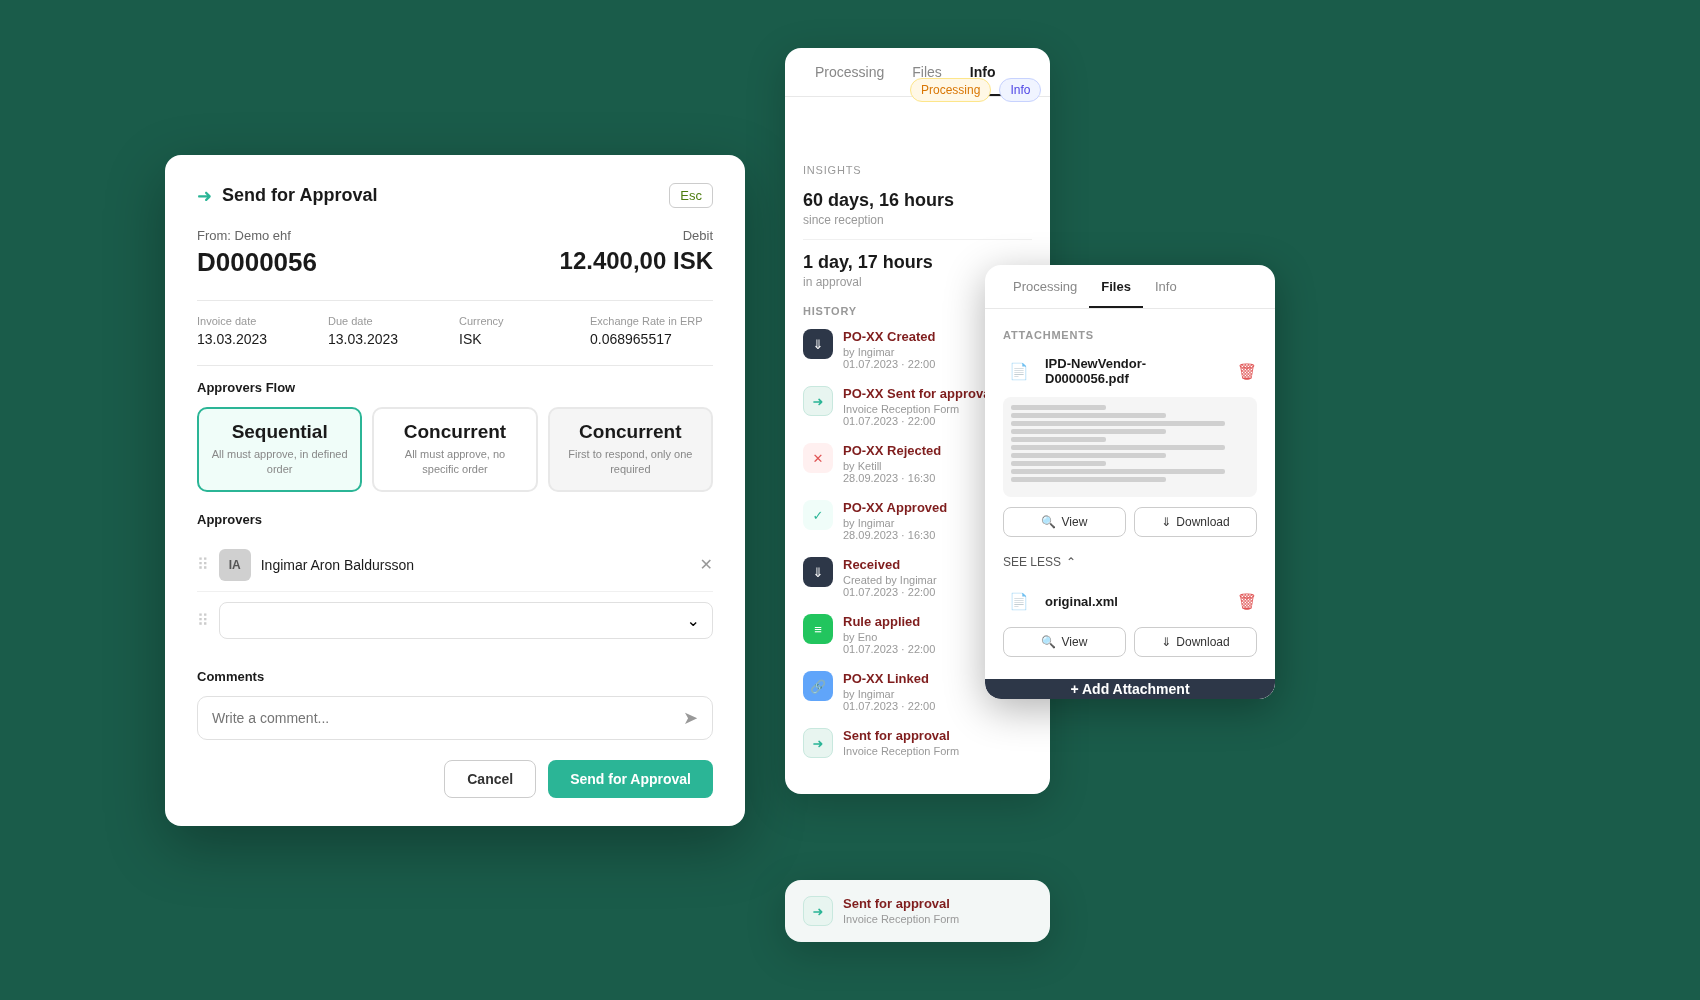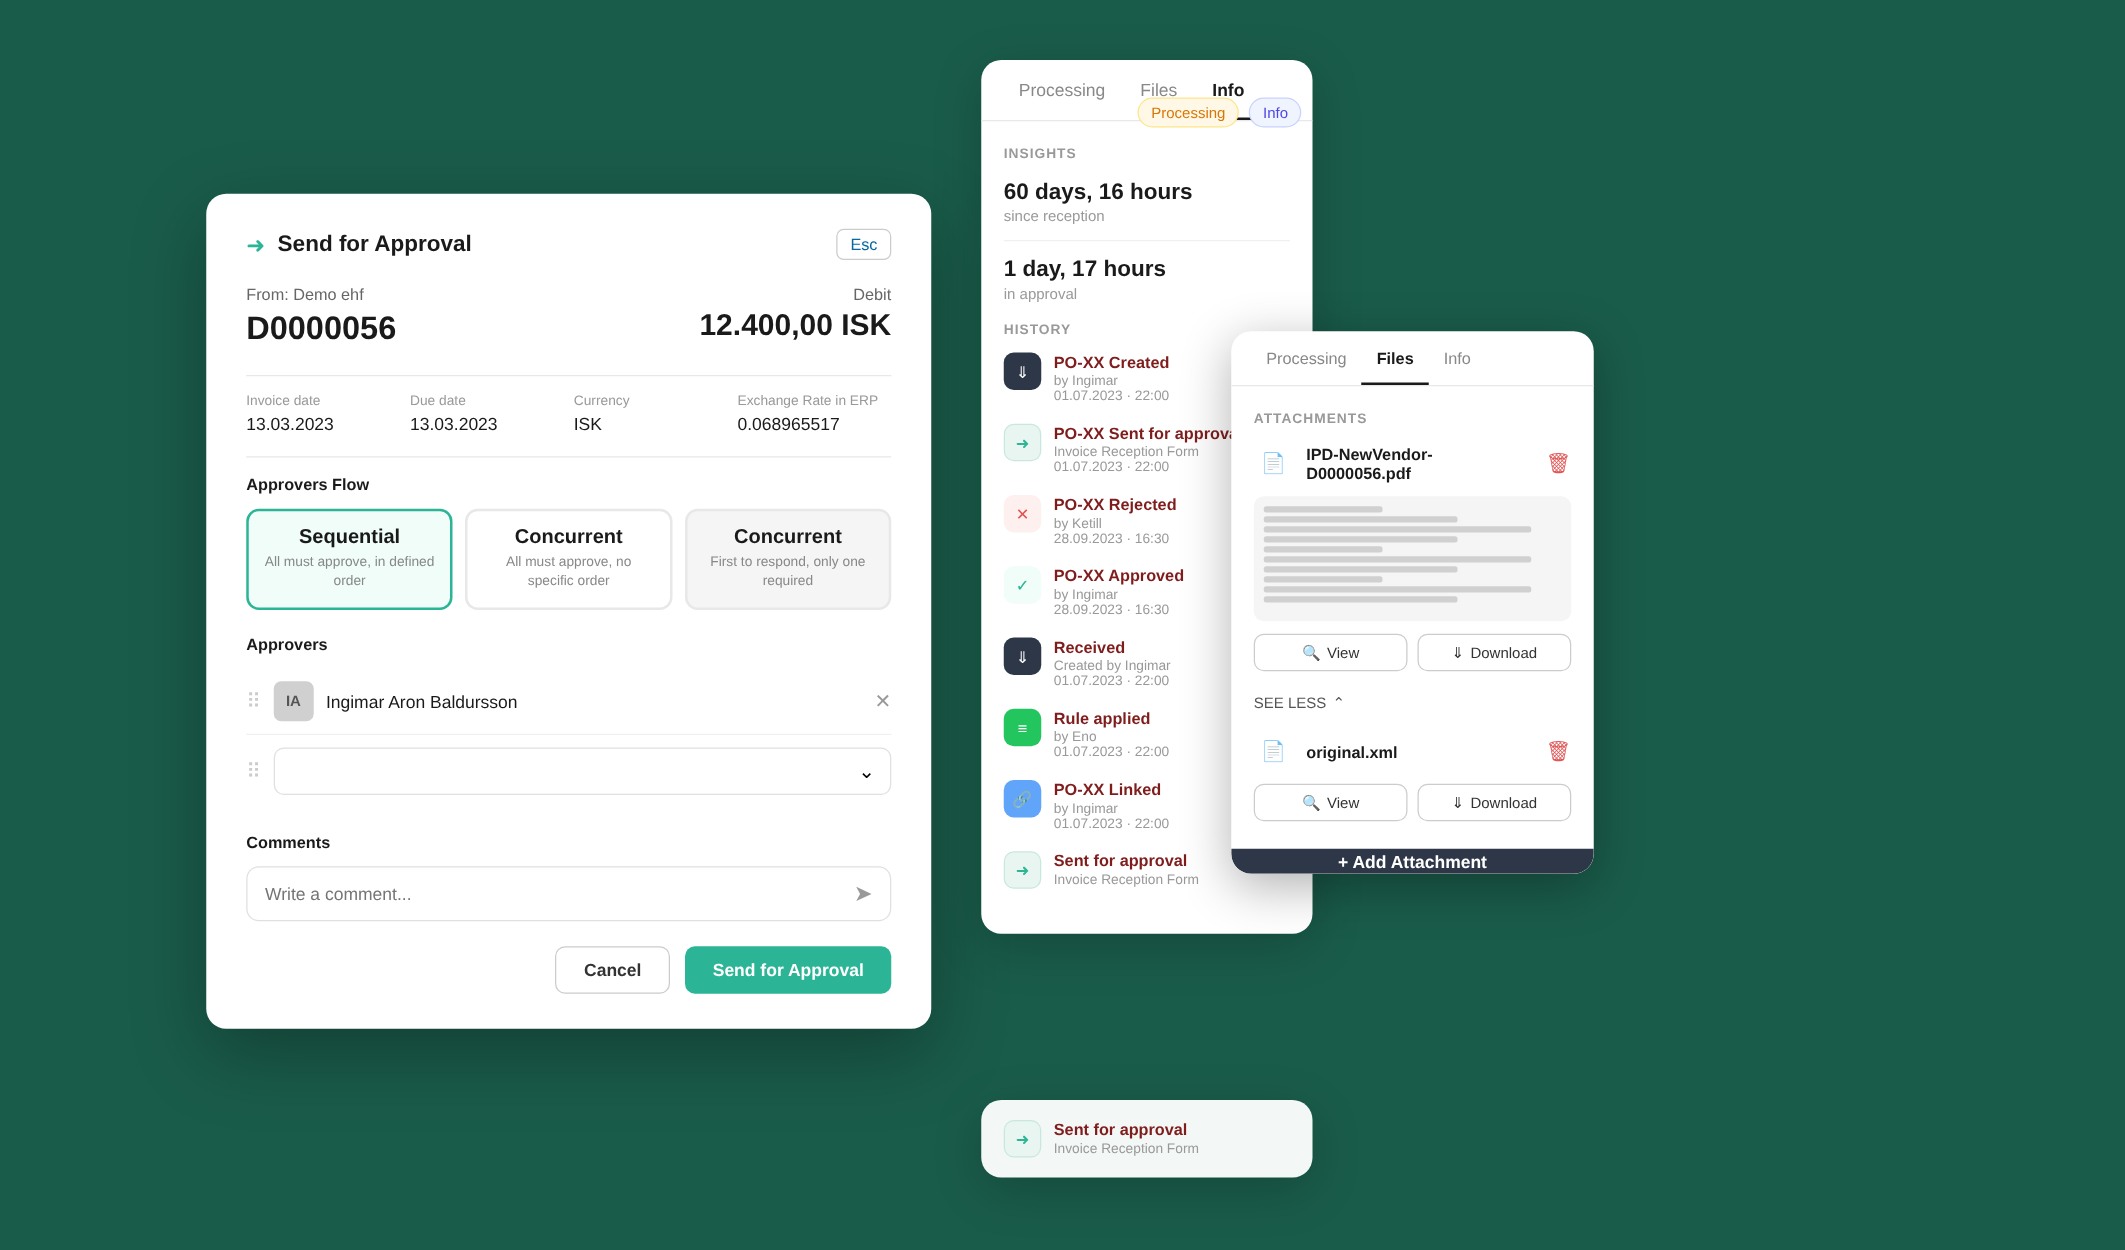--- a/index.html
+++ b/index.html
@@ -47,21 +47,21 @@
       font-weight: 600;
       color: #1a1a1a;
     }
 
     .esc-btn {
       border: 1.5px solid #cccccc;
       background: transparent;
       border-radius: 6px;
       padding: 4px 10px;
       font-size: 13px;
-      color: #0369a1;
+      color: #4d7c0f;
       cursor: pointer;
     }
 
     .invoice-info {
       display: flex;
       justify-content: space-between;
       margin-bottom: 22px;
     }
 
     .invoice-left .from-label, .invoice-right .debit-label {
@@ -137,21 +137,21 @@
       border-color: #2bb596;
       background: #f0fdf9;
     }
 
     .flow-option.disabled {
       background: #f5f5f5;
       border-color: #e8e8e8;
     }
 
     .flow-option-title {
-      font-size: 16px;
+      font-size: 19px;
       font-weight: 600;
       color: #1a1a1a;
       margin-bottom: 4px;
     }
 
     .flow-option-desc {
       font-size: 11px;
       color: #888;
       line-height: 1.4;
     }
@@ -320,25 +320,26 @@
       height: 2px;
       background: #1a1a1a;
     }
 
     .panel-content {
       padding: 20px 18px;
     }
 
     .insights-label {
       font-size: 11px;
-      font-weight: 700;
+      font-weight: 400;
       color: #999;
       letter-spacing: 0.8px;
       text-transform: uppercase;
       margin-bottom: 14px;
+      margin-top: 47px;
     }
 
     .insight-item {
       margin-bottom: 12px;
     }
 
     .insight-value {
       font-size: 18px;
       font-weight: 700;
       color: #1a1a1a;

